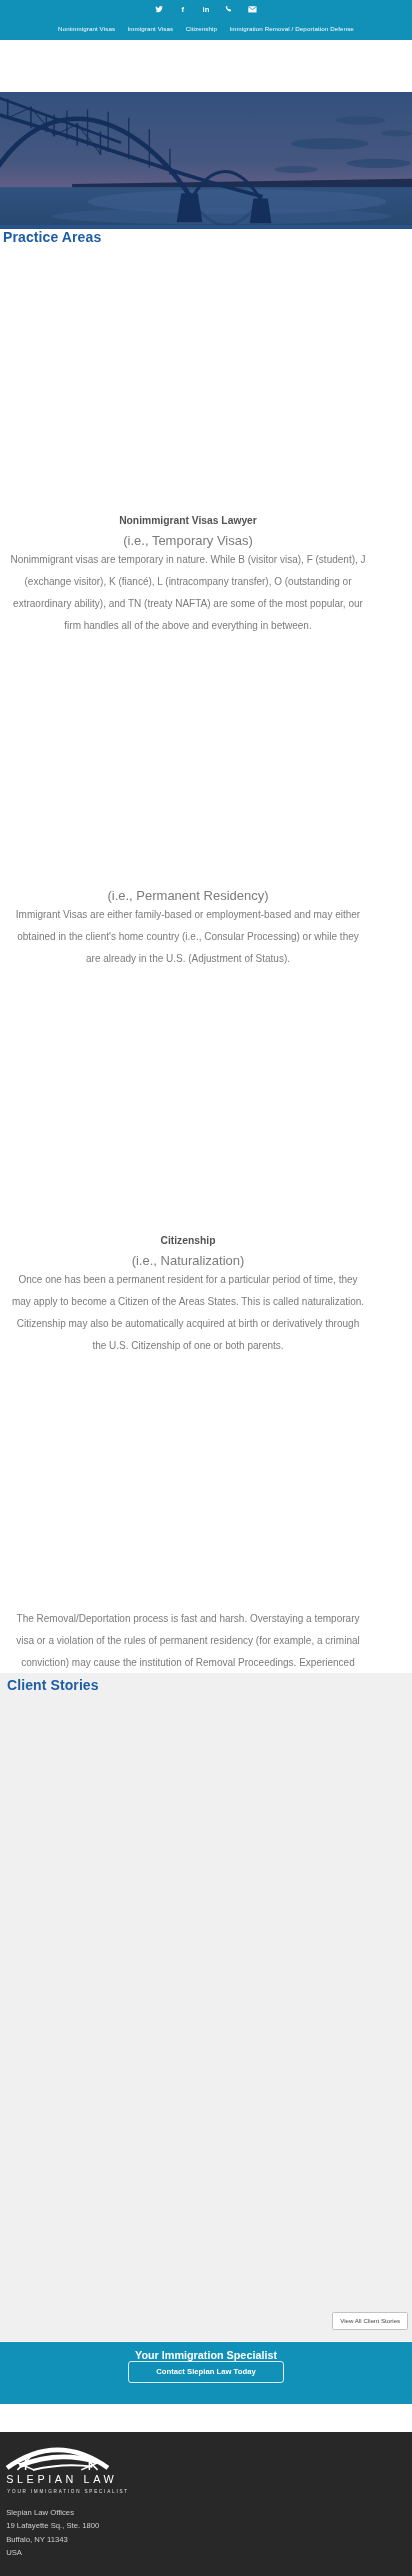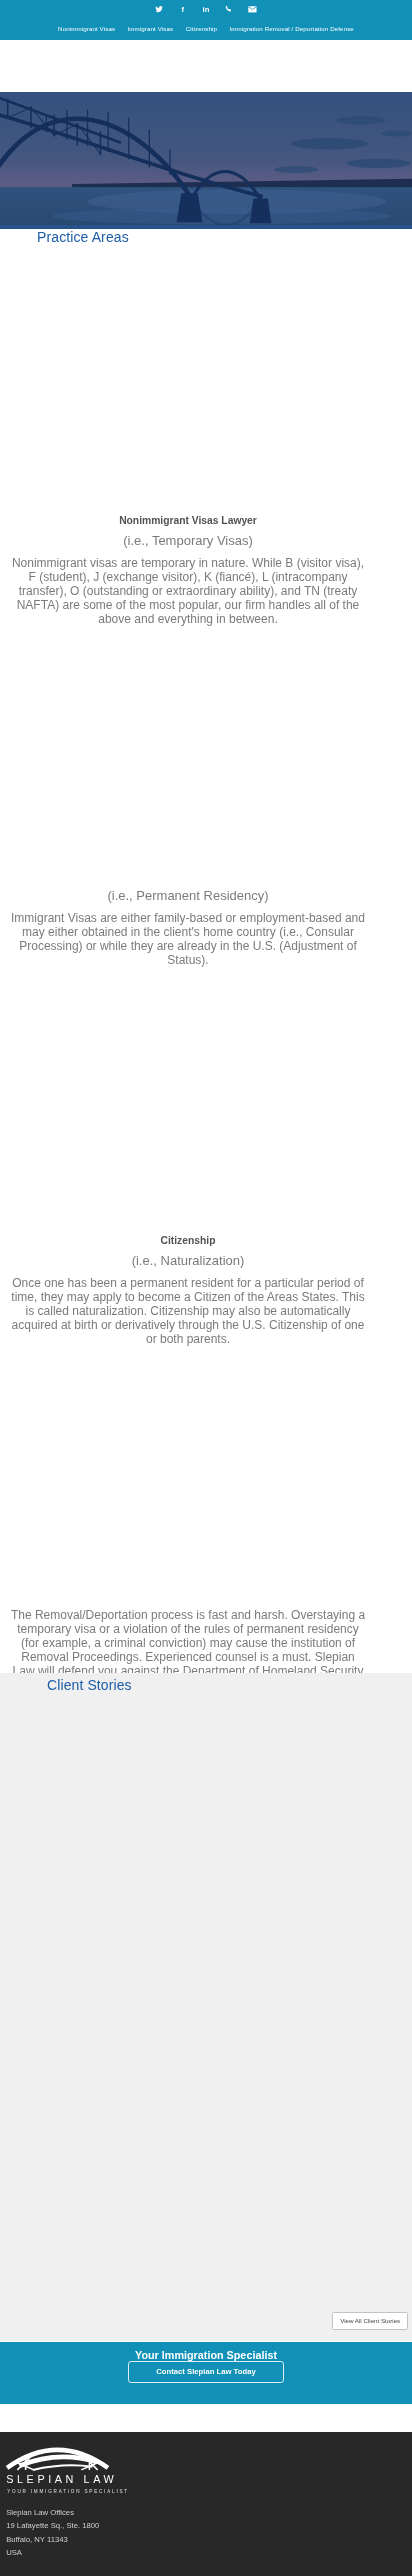--- a/index.html
+++ b/index.html
@@ -14,35 +14,35 @@
   .sico svg { display:block; }
   .sico.txt { font-size:7.7px; font-family:"Liberation Sans",sans-serif; }
   .nav-row { display:flex; justify-content:center; gap:12.4px; margin-top:11.3px; }
   .nav-row a { color:#fff; font-size:6.2px; text-decoration:none; letter-spacing:0.1px; }
 
   
   .hero { position:absolute; top:92px; left:0; width:412px; height:137px; overflow:hidden; }
   .hero svg { display:block; }
 
   
-  .big-head { color:#1d5da8; font-size:14px; font-weight:normal; letter-spacing:0.1px;margin-left:34px; }
+  .big-head { color:#1d5da8; font-size:14px; font-weight:bold; letter-spacing:0.1px; }
   .h-practice { position:absolute; top:229px; left:3.1px; }
 
   
   .sec { position:absolute; left:0; width:376px; text-align:center; }
   .sec1{ top:515px; } .sec2{ top:881px; } .sec3{ top:1235px; } .sec4{ top:1601px; }
   .sec-title { font-size:10.3px; font-weight:bold; color:#525252; }
   .sec-sub { margin-top:6.7px; font-size:13px; color:#7b7b7b; }
   .sec-sub:empty { display:none; }
-  .sec-body { margin:8px auto 0; max-width:357px; font-size:12px; line-height:14px; color:#7b7b7b; }
+  .sec-body { margin:1px auto 0; max-width:357px; font-size:10px; line-height:22px; color:#7b7b7b; }
   .sec--no-sub .sec-body { margin-top:7.2px; }
 
   
   .stories { position:absolute; top:1673px; left:0; width:412px; height:668px; background:#f0f0f0; }
-  .stories .big-head { position:absolute; top:4.1px; left:13px; }
+  .stories .big-head { position:absolute; top:4.1px; left:7px; }
   .view-all-btn { position:absolute; right:4.1px; bottom:11.3px; background:#fff; border:0.5px solid #c2c2c2; border-radius:1.5px; color:#444; font-size:6.2px; padding:4.6px 6.7px; cursor:pointer; font-family:inherit; }
 
   
   .cta { position:absolute; top:2342px; left:0; width:412px; height:62px; background:#1191b8; text-align:center; }
   .cta-head { padding-top:7.2px; color:#fff; font-size:10.8px; font-weight:bold; }
   .cta-btn { margin-top:0; background:transparent; border:1px solid rgba(255,255,255,.85); border-radius:3.1px; color:#fff; font-size:7.7px; font-weight:bold; padding:5.2px 27px; cursor:pointer; font-family:inherit; }
 
   
   .footer { position:absolute; top:2432px; left:0; width:412px; height:544px; background:#282828; color:#cfcfcf; }
   .f-logo { position:absolute; top:8.2px; left:4.1px; }

